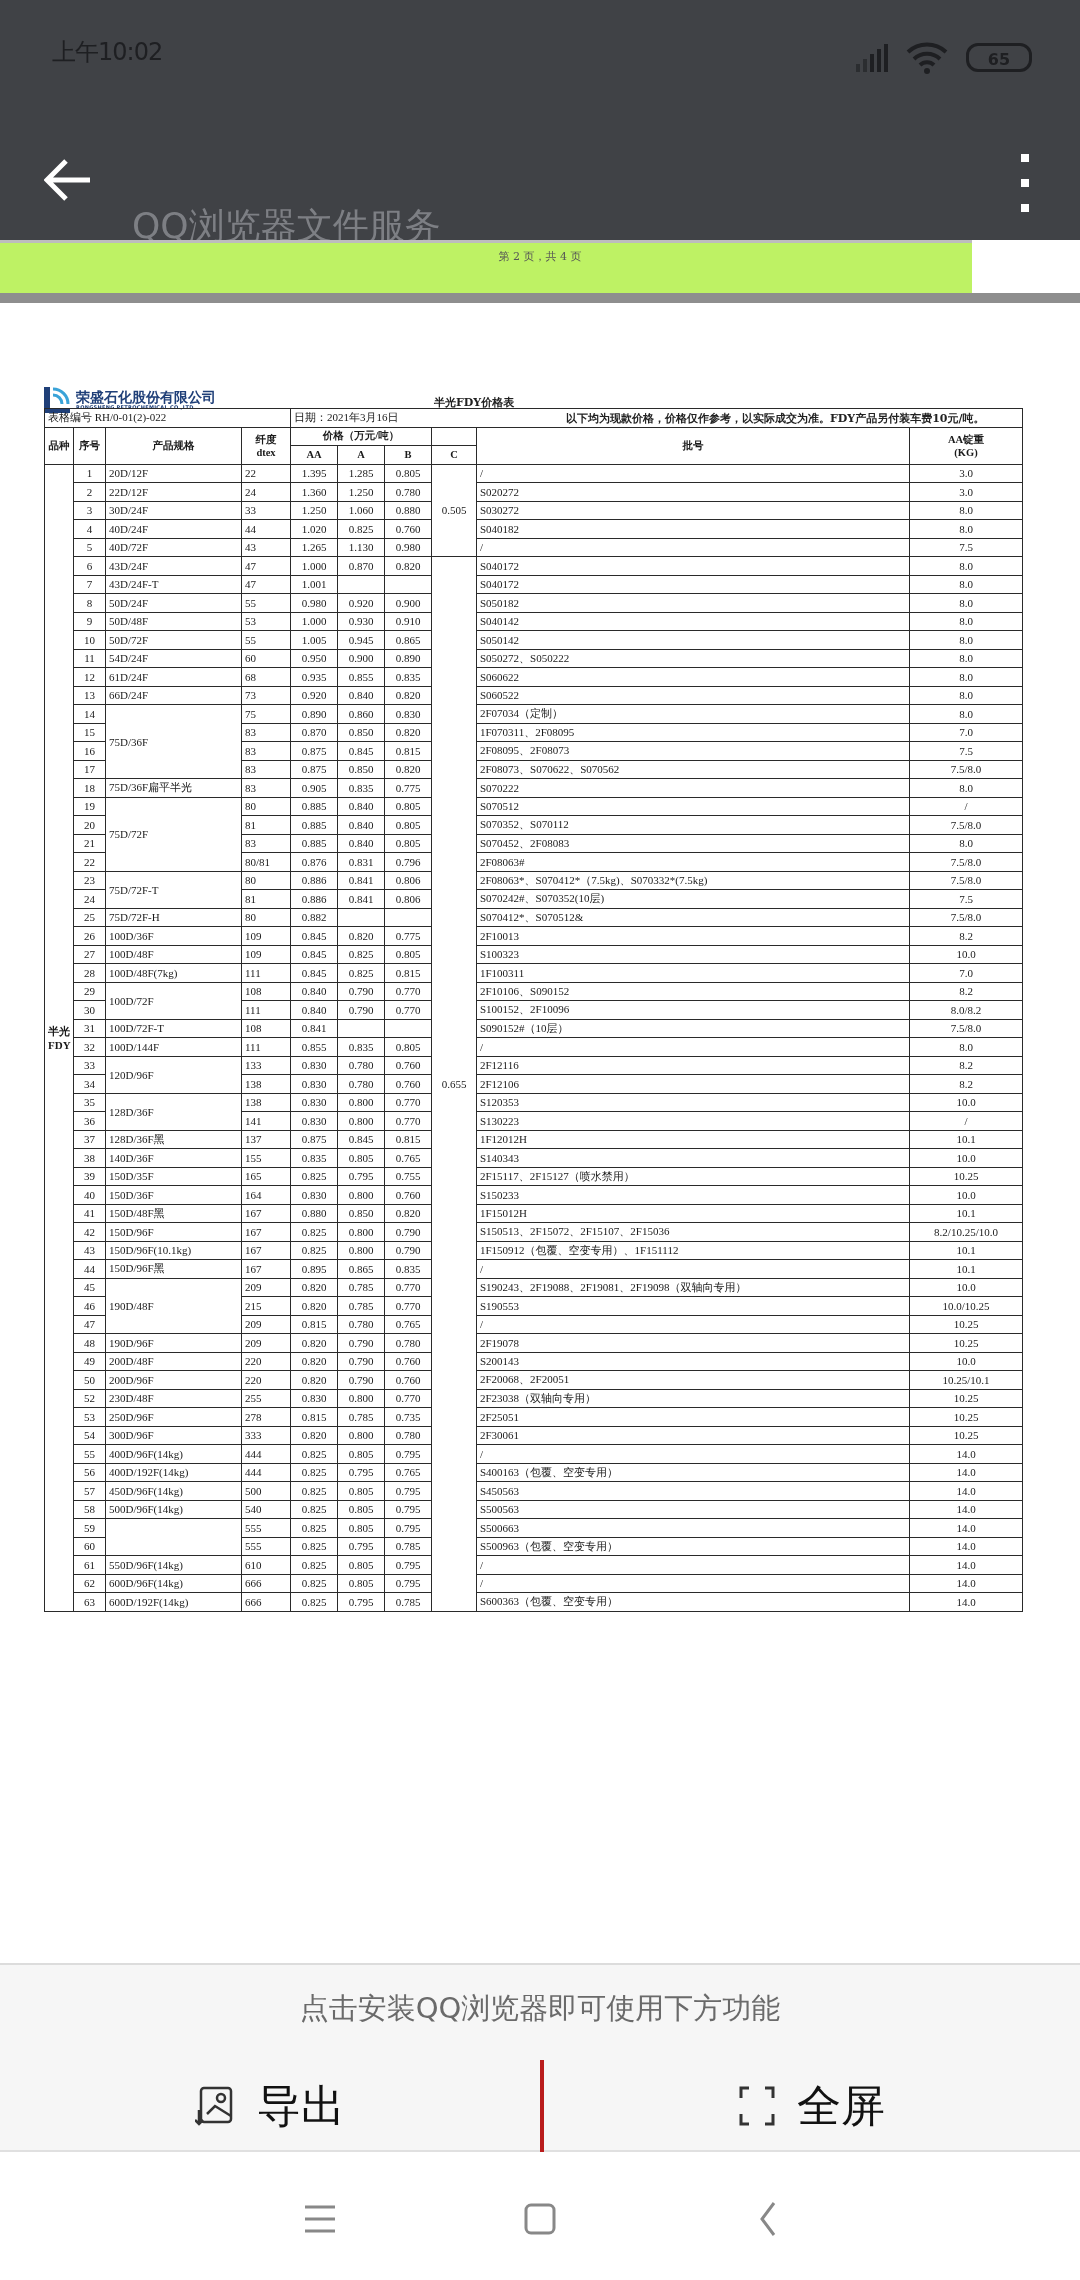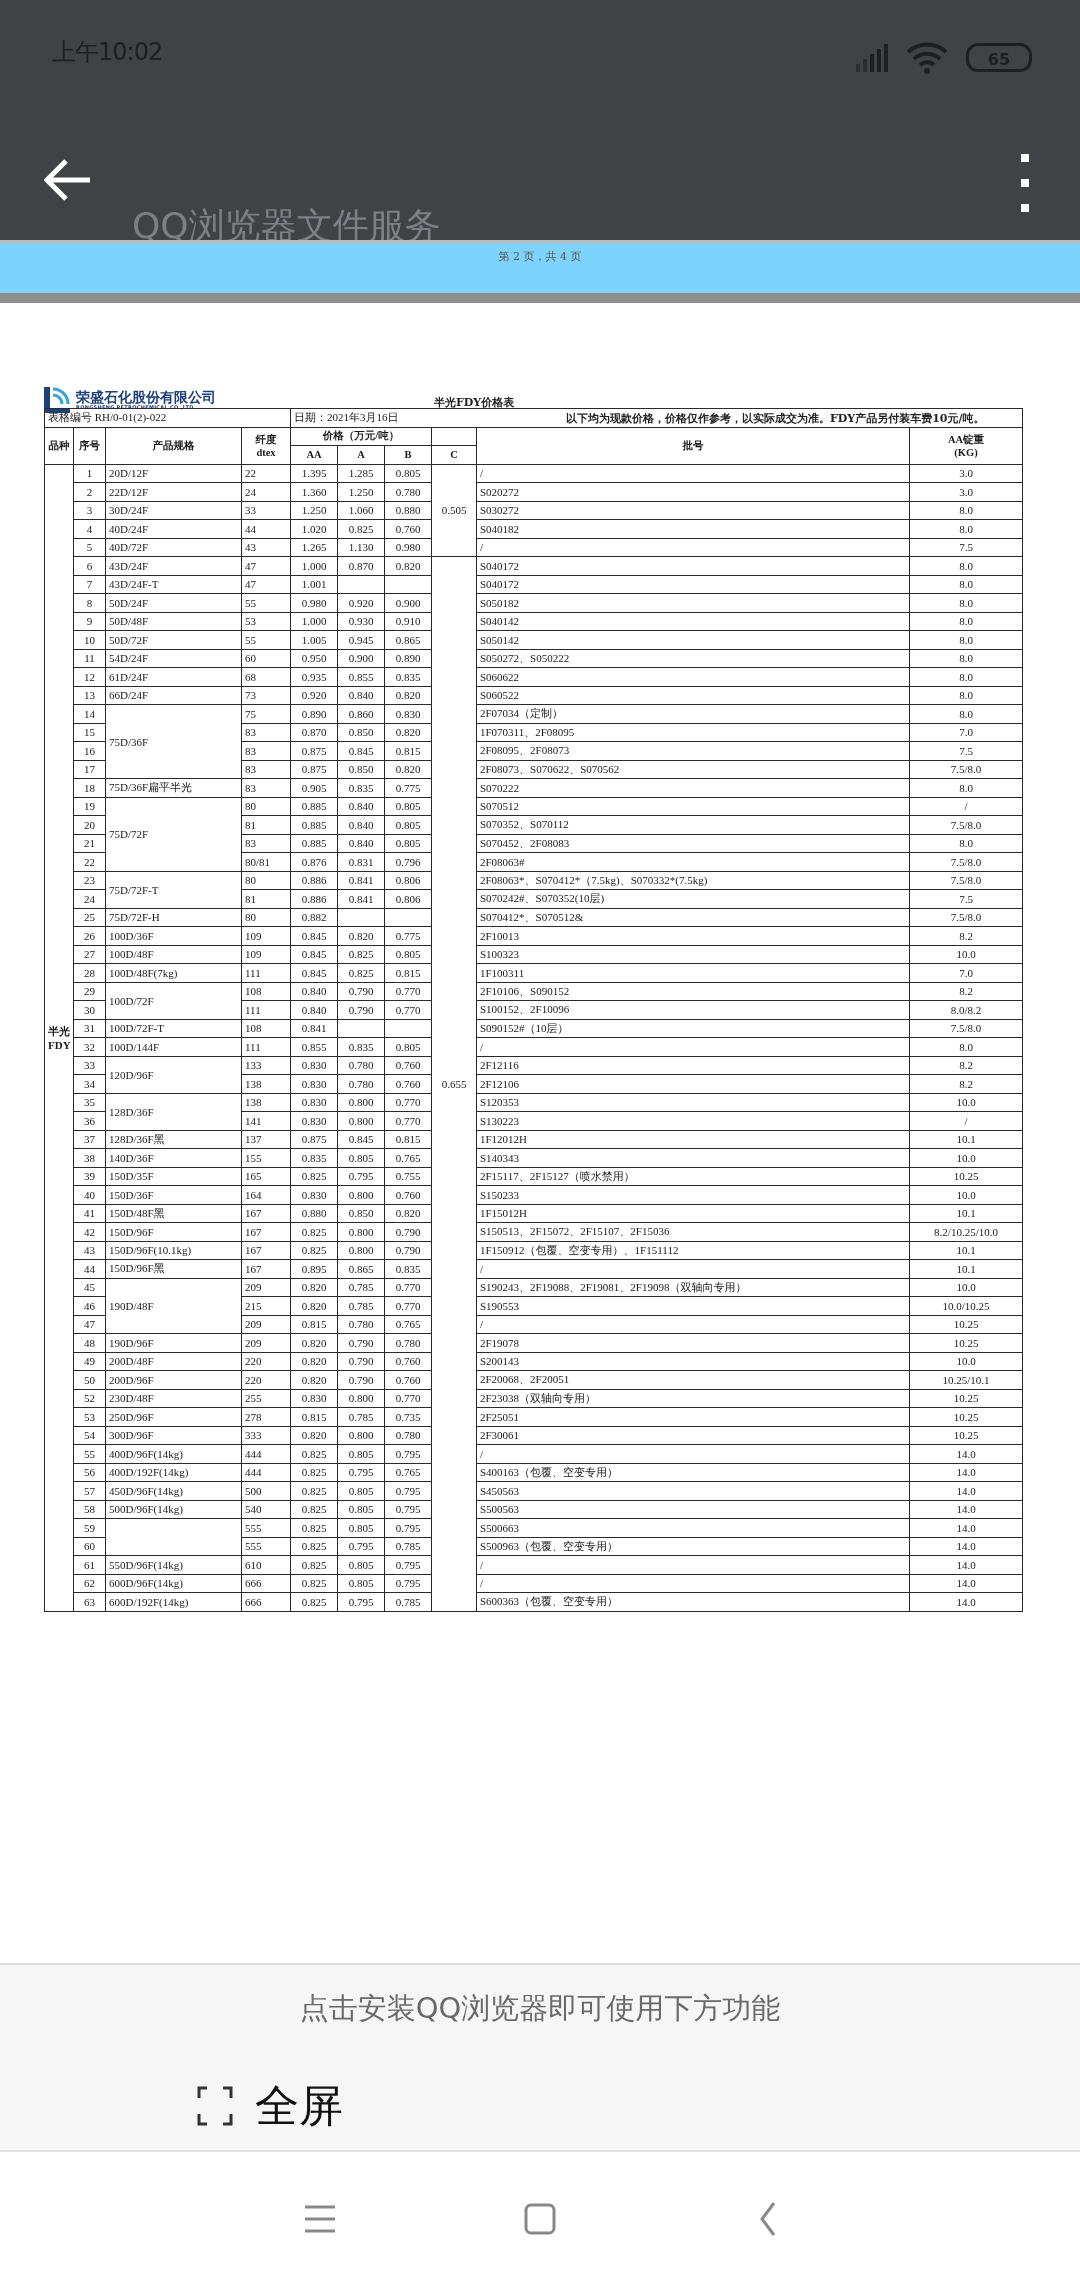--- a/index.html
+++ b/index.html
@@ -14,21 +14,21 @@
   .wifi { width: 42px; height: 34px; position: relative; }
   .battery { width: 66px; height: 29px; border: 3px solid #1e1f22; border-radius: 12px; display: flex; align-items: flex-end; justify-content: center; font-size: 16px; font-weight: bold; color: #1e1f22; }
 
   .appbar { position: absolute; left: 0; top: 120px; width: 1080px; height: 120px; background: #404246; }
   .back-btn { position: absolute; left: 40px; top: 30px; width: 56px; height: 60px; display:flex; align-items:center; justify-content:center; }
   .appbar .title { position: absolute; left: 132px; top: 8px; font-size: 50px; color: #ffffff; font-family: "Liberation Sans", sans-serif; }
   .appbar .subtitle { position: absolute; left: 132px; top: 74px; font-size: 36px; color: #7d7f84; margin-top: 8px; }
   .menu-btn { position: absolute; right: 40px; top: 28px; width: 30px; height: 70px; display: flex; flex-direction: column; align-items: center; justify-content: space-between; padding: 6px 0; }
   .menu-btn span { width: 8px; height: 8px; background: #fff; display: block; }
 
-  .pageind-wrap { position: absolute; left: 0; top: 240px; width: 1080px; height: 53px; background: #7dd3fc; border-top: 3px solid #bdbdbd; }
+  .pageind-wrap { position: absolute; left: 0; top: 240px; width: 972px; height: 53px; background: #bef264; border-top: 3px solid #bdbdbd; }
   .pageind { position: absolute; left: 0; width: 1080px; top: 6px; text-align: center; font-size: 11px; color: #555; font-family: "DejaVu Serif", serif; }
   .page-sep { position: absolute; left: 0; top: 293px; width: 1080px; height: 10px; background: #8e8e8e; }
 
   .doc { position: absolute; left: 0; top: 303px; width: 1080px; height: 1660px; background: #ffffff; }
   .logo { position: absolute; left: 44px; top: 82px; display: flex; align-items: center; gap: 6px; }
   .logo-mark { width: 26px; height: 30px; position: relative; }
   .logo-name { font-size: 14px; font-weight: bold; color: #1f3f78; line-height: 14px; }
   .logo-en { font-size: 5px; color: #1f3f78; font-weight: bold; letter-spacing: 0.3px; }
   .doc-title { position: absolute; left: 434px; top: 92px; font-size: 11px; font-weight: bold; color: #222; font-family: "DejaVu Serif", serif; }
   .doc-note { position: absolute; left: 566px; top: 92px; font-size: 11px; font-weight: bold; color: #222; font-family: "DejaVu Serif", serif; margin-top: 16px; }
@@ -767,20 +767,29 @@
         </tr>
       </tbody>
   </table>
 </div>
 
 <div class="install-bar">
   <div class="msg">点击安装QQ浏览器即可使用下方功能</div>
 </div>
 <div class="actions">
   <div class="action">
+    <svg width="40" height="44" viewBox="0 0 40 44">
+      <rect x="6" y="4" width="30" height="34" rx="3" stroke="#333" stroke-width="2.5" fill="none"></rect>
+      <circle cx="26" cy="14" r="4" stroke="#333" stroke-width="2.5" fill="none"></circle>
+      <path d="M12 30 L20 22 L36 32" stroke="#333" stroke-width="2.5" fill="none"></path>
+      <path d="M4 26 V40 M0 36 L4 40 L8 36" stroke="#333" stroke-width="2.5" fill="none"></path>
+    </svg>
+    <span class="lbl">导出</span>
+  </div>
+  <div class="action">
     <svg width="36" height="40" viewBox="0 0 36 40">
       <path d="M2 12 V2 H10 M26 2 H34 V12 M34 28 V38 H26 M10 38 H2 V28" stroke="#333" stroke-width="3" fill="none"></path>
     </svg>
     <span class="lbl">全屏</span>
   </div>
 </div>
 
 <div class="navbar">
   <div class="nav-btn" style="left:290px">
     <svg width="34" height="32" viewBox="0 0 34 32">

